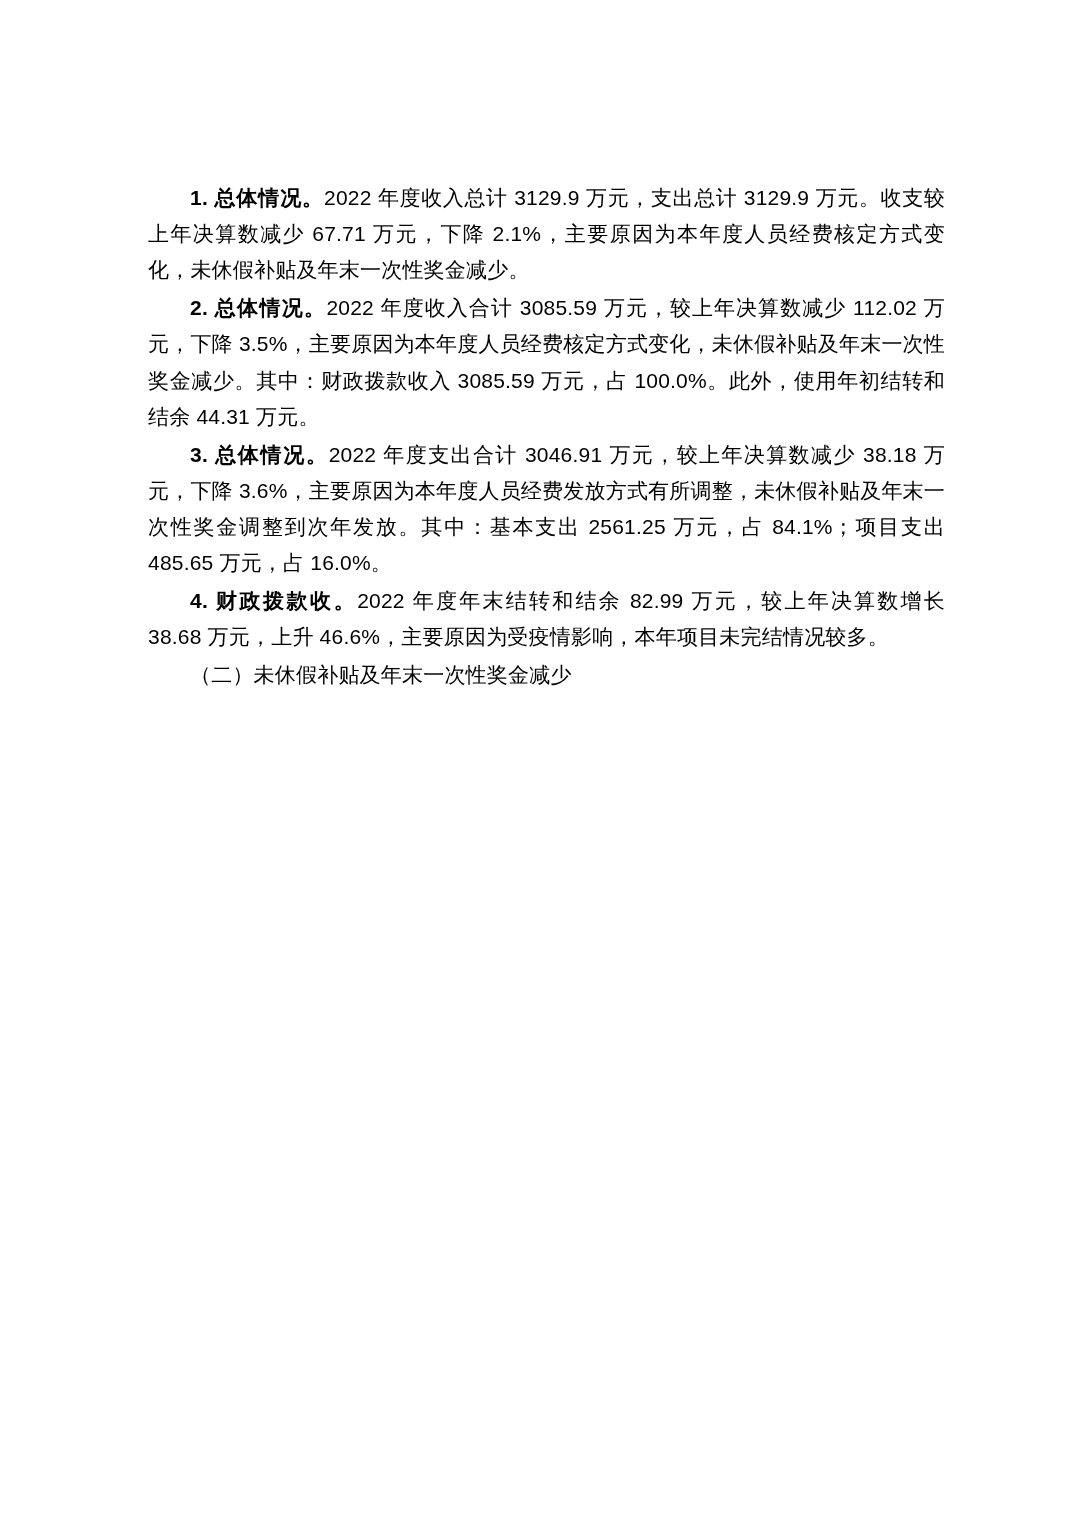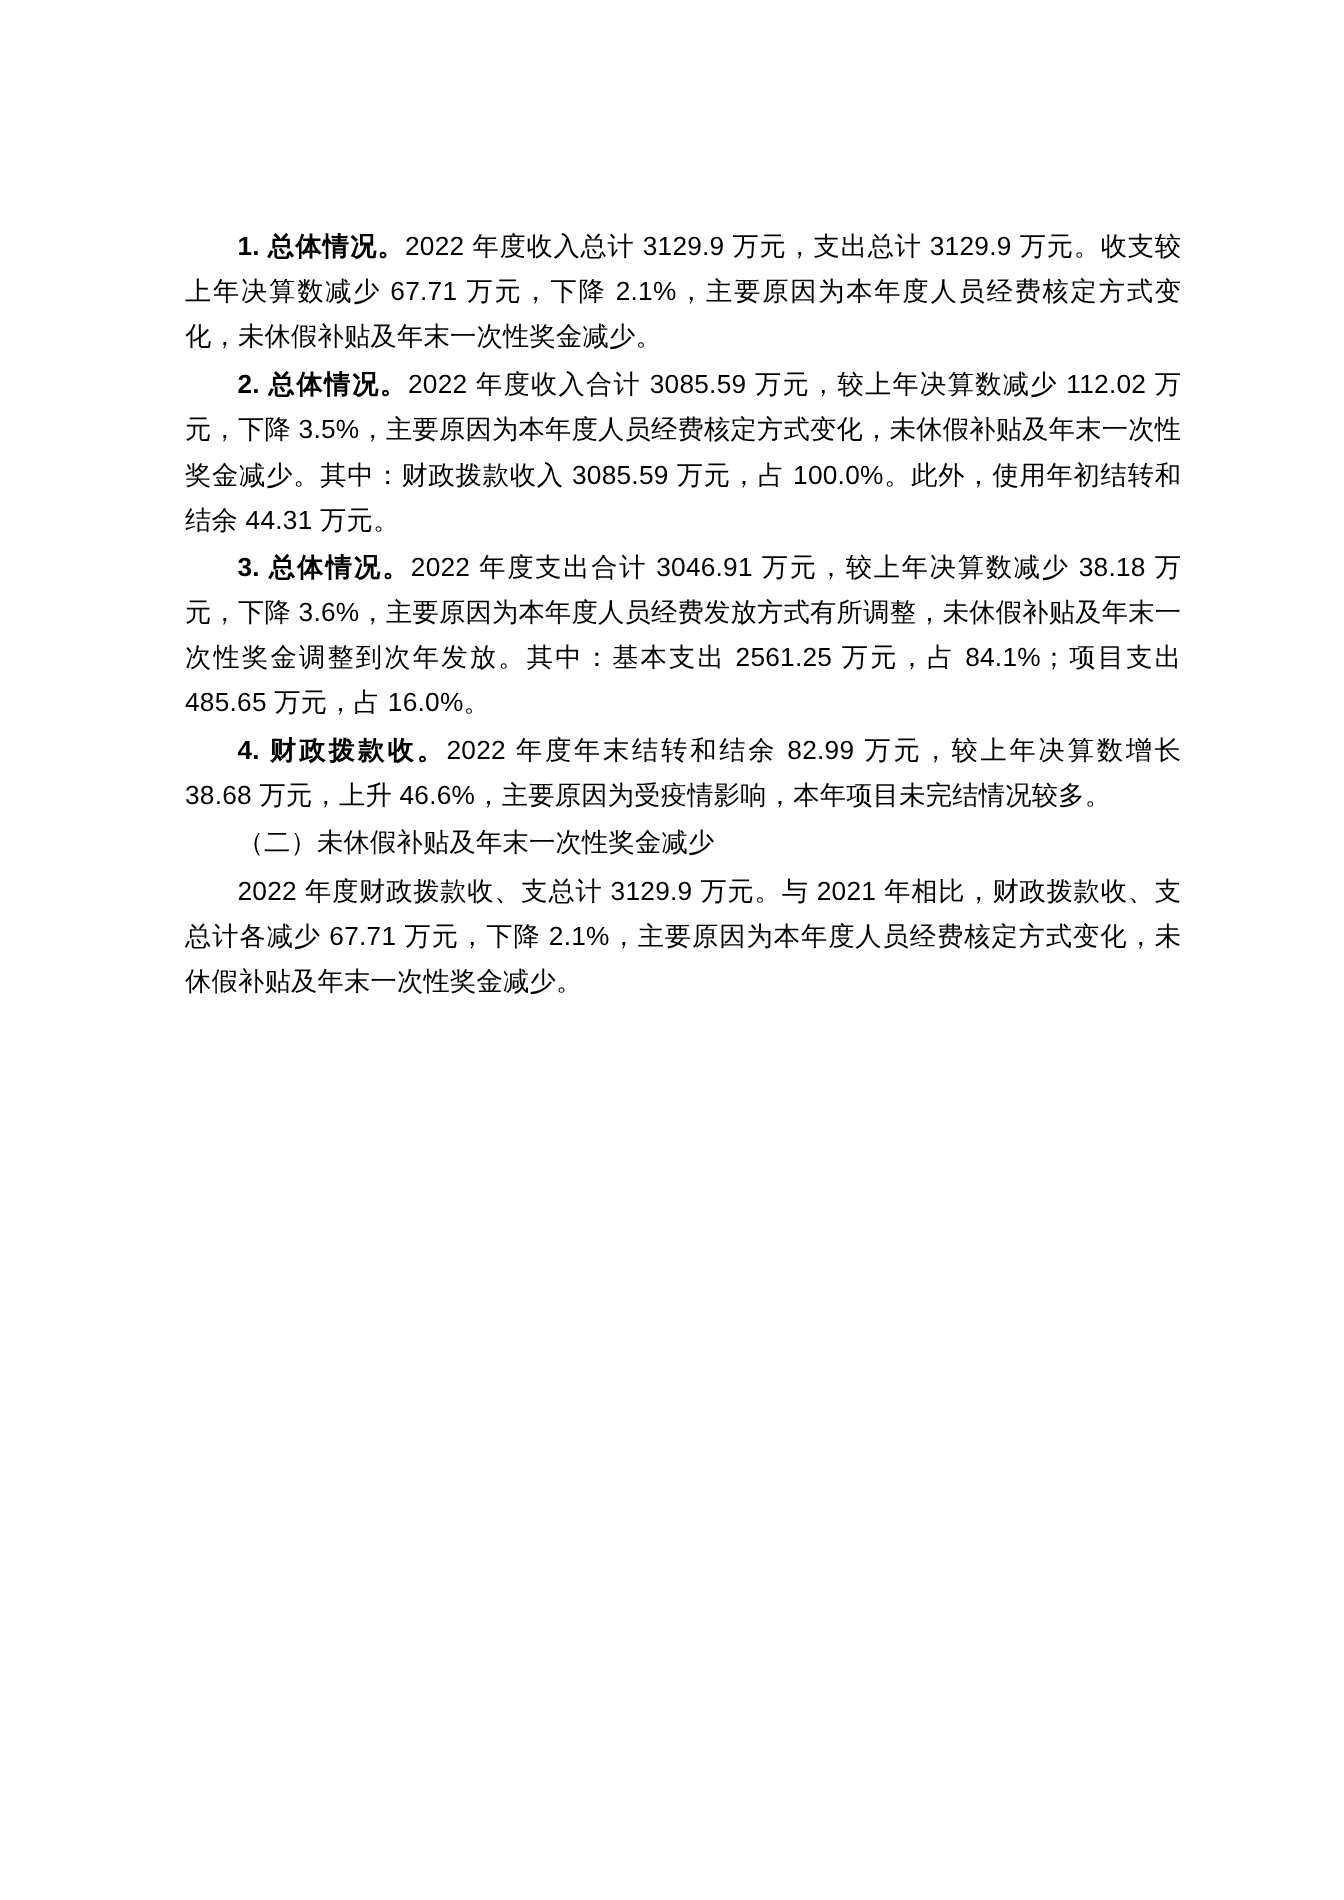--- a/index.html
+++ b/index.html
@@ -62,18 +62,15 @@
 
     <p class="para">
       <span class="num">4.</span>
       <span class="lead">财政拨款收。</span><span>2022 年度年末结转和结余 82.99 万元，较上年决算数增长 38.68 万元，上升 46.6%，主要原因为受疫情影响，本年项目未完结情况较多。</span>
     </p>
 
     <p class="para">
       <span>（二）未休假补贴及年末一次性奖金减少</span>
     </p>
 
-    <p class="para">
-      <span>2022 年度财政拨款收、支总计 3129.9 万元。与 2021 年相比，财政拨款收、支总计各减少 67.71 万元，下降 2.1%，主要原因为本年度人员经费核定方式变化，未休假补贴及年末一次性奖金减少。</span>
-    </p>
 
   </div>
 </div>
 
 </body></html>

